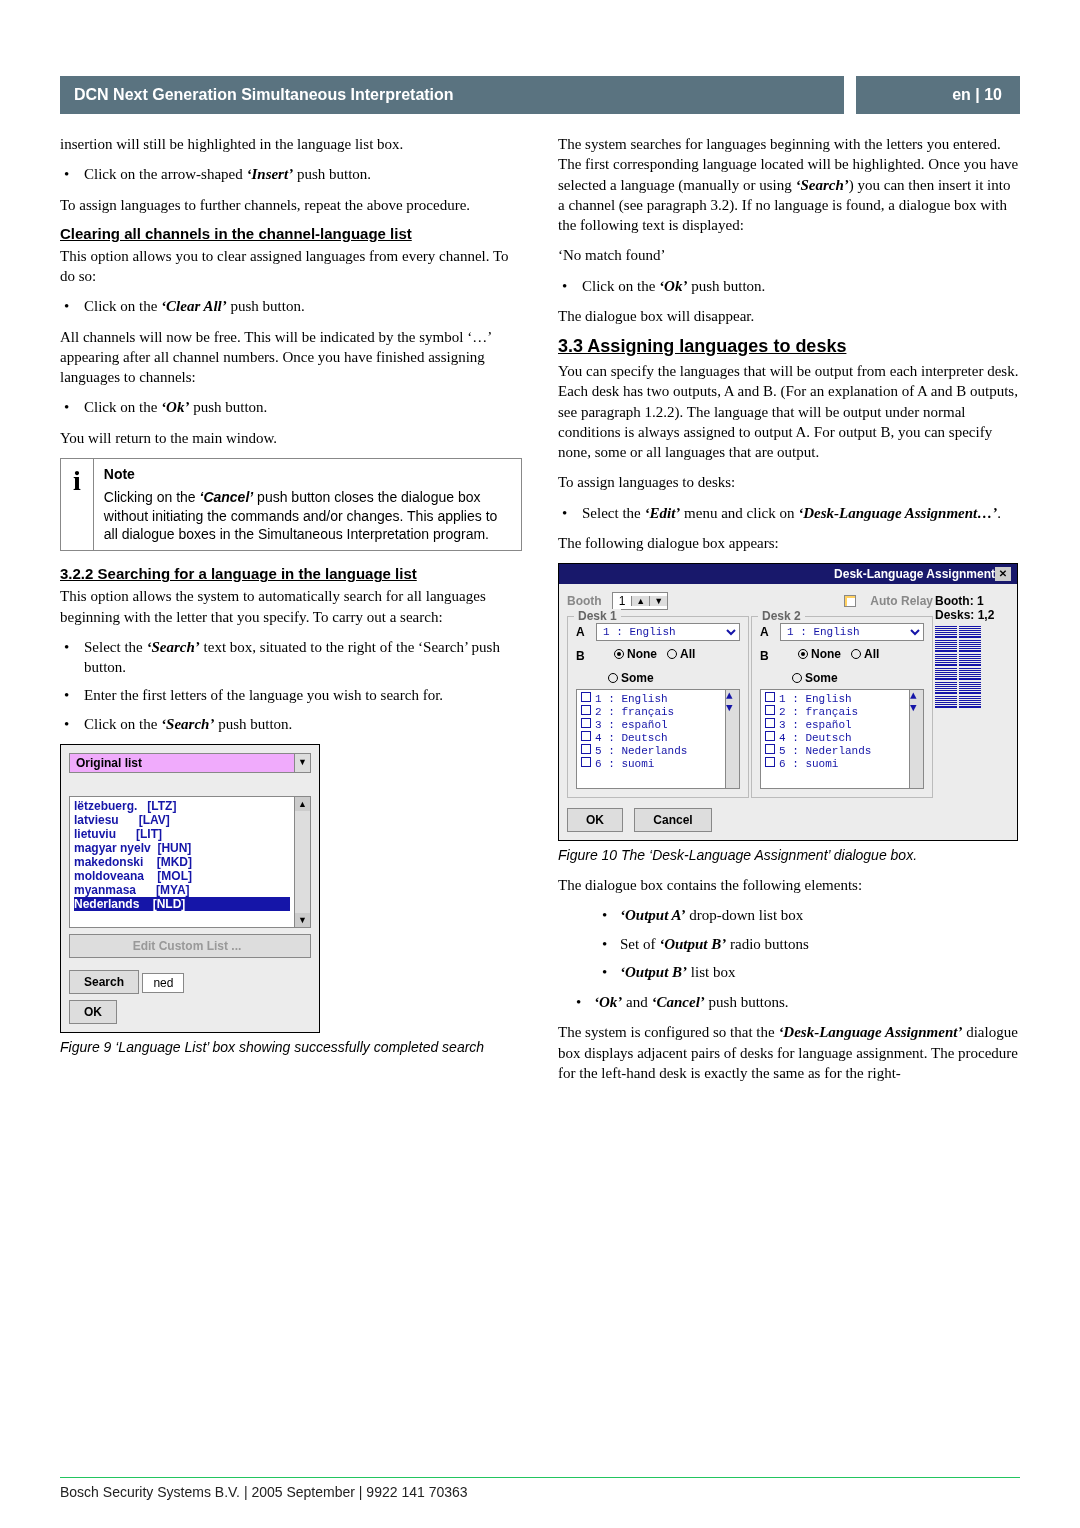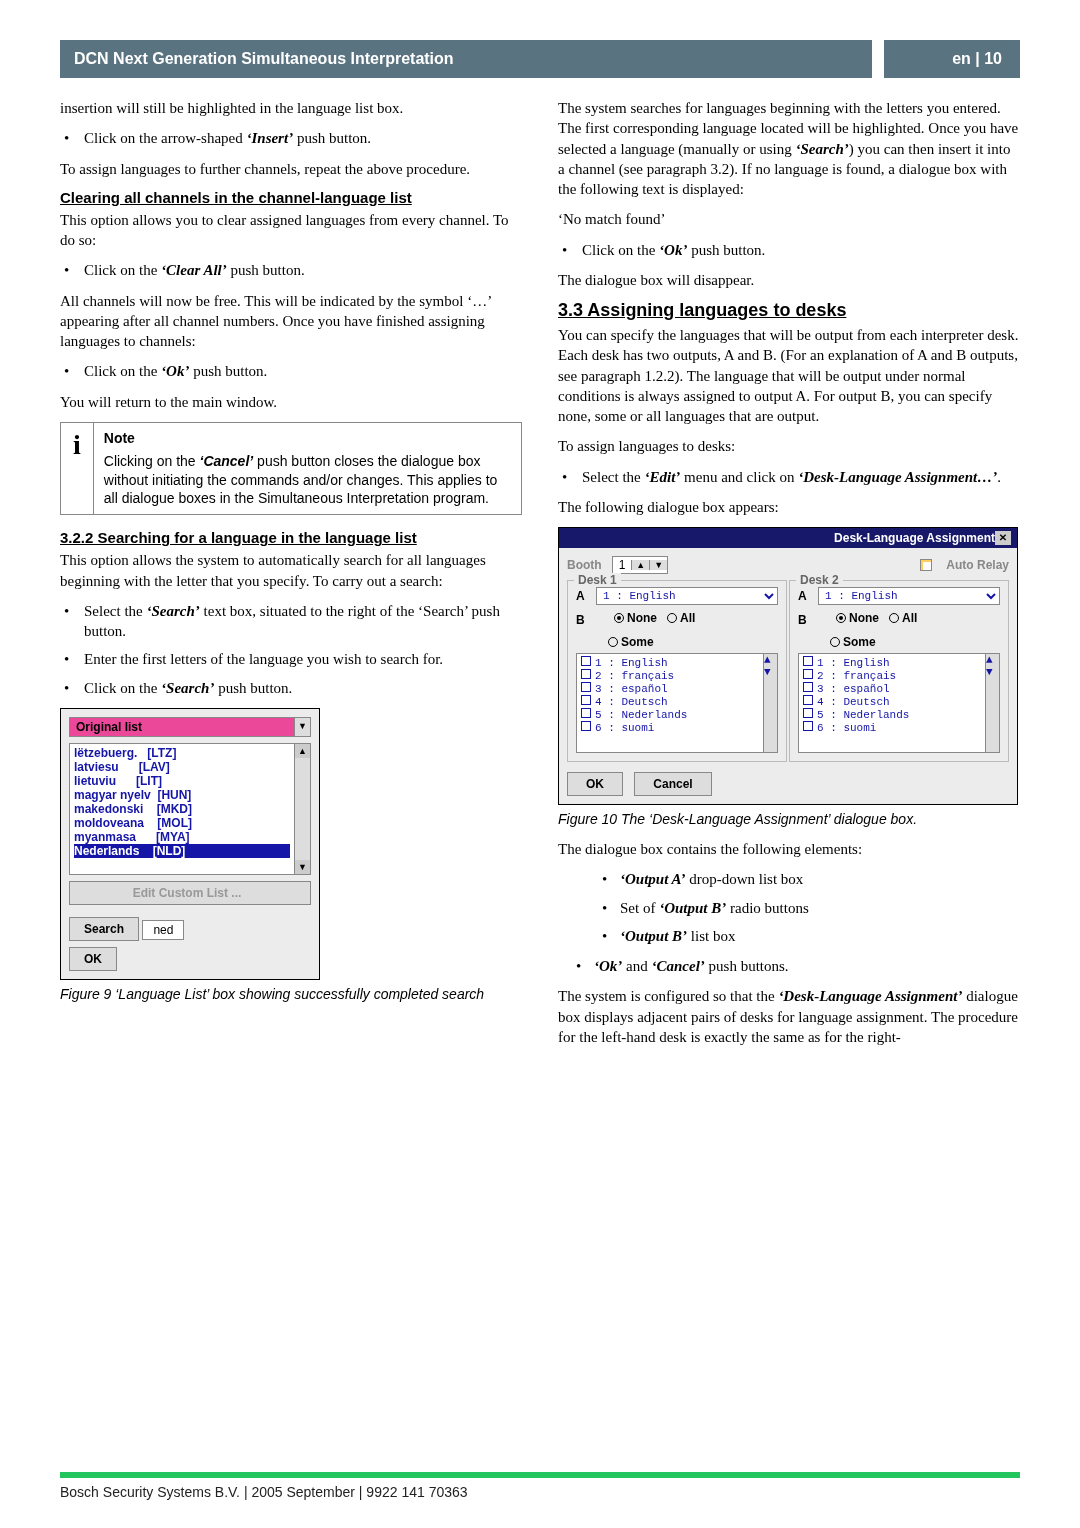--- a/index.html
+++ b/index.html
@@ -1,43 +1,43 @@
 <!DOCTYPE html>
 <html><head>
 <meta charset="utf-8">
 <style>
   * { box-sizing: border-box; margin: 0; padding: 0; }
   html, body { width: 1080px; height: 1528px; font-family: Georgia, 'Times New Roman', serif; font-size: 15px; color: #000; background: #fff; }
   .page { width: 1080px; height: 1528px; position: relative; padding: 40px 60px 30px 60px; }
-  .header-bar { display: flex; align-items: flex-start; margin-bottom: 20px; }
+  .header-bar { display: flex; align-items: flex-start; margin-bottom: 20px; margin-top: 36px; }
   .header-title { background: #5a7380; color: #fff; font-family: Arial, sans-serif; font-weight: bold; font-size: 16px; padding: 10px 14px; flex: 1; }
   .header-spacer { background: #fff; width: 12px; }
-  .header-page { background: #5a7380; color: #fff; font-family: Arial, sans-serif; font-weight: bold; font-size: 16px; padding: 10px 18px; width: 136px; text-align: right; }
+  .header-page { background: #5a7380; color: #fff; font-family: Arial, sans-serif; font-weight: bold; font-size: 16px; padding: 10px 18px; width: 164px; text-align: right; }
   .cols { display: flex; gap: 36px; }
   .col { flex: 1; }
   p { margin-bottom: 10px; line-height: 1.35; }
   ul.bull { list-style: none; margin: 0 0 10px 0; }
   ul.bull > li { position: relative; padding-left: 24px; margin-bottom: 8px; line-height: 1.35; }
   ul.bull > li::before { content: "•"; position: absolute; left: 4px; top: 0; }
   ul.bull.small > li::before { left: 18px; }
   ul.bull.small > li { padding-left: 36px; }
   ul.bull.tiny > li::before { left: 44px; }
   ul.bull.tiny > li { padding-left: 62px; }
   .em { font-style: italic; font-weight: bold; }
   .h-sans { font-family: Arial, sans-serif; font-weight: bold; margin-bottom: 4px; margin-top: 8px; text-decoration: underline; }
   .h-sans.big { font-size: 18px; margin-top: 10px; }
   .note-box { border: 1px solid #888; display: flex; margin: 10px 0 14px 0; }
   .note-icon { font-family: Georgia, serif; font-weight: bold; font-size: 28px; padding: 6px 12px; border-right: 1px solid #888; }
   .note-body { padding: 6px 10px; font-family: Arial, sans-serif; font-size: 14px; line-height: 1.35; }
   .note-lbl { font-weight: bold; display: block; margin-bottom: 4px; }
   .fig-caption { font-family: Arial, sans-serif; font-style: italic; font-size: 14px; margin: 6px 0 12px 0; }
-  .footer { position: absolute; left: 60px; right: 60px; bottom: 28px; border-top: 6px solid #22c55e; padding-top: 6px; font-family: Arial, sans-serif; font-size: 14px; color: #222; }
+  .footer { position: absolute; left: 60px; right: 60px; bottom: 28px; border-top: 1px solid #22c55e; padding-top: 6px; font-family: Arial, sans-serif; font-size: 14px; color: #222; }
   
   .fig9 { border: 1px solid #000; width: 260px; padding: 8px; background: #ececec; font-family: 'MS Sans Serif', Tahoma, sans-serif; font-size: 12px; margin-bottom: 4px; }
-  .fig9 .combo { display: flex; border: 1px solid #888; background: #ec4899; margin-bottom: 6px; }
+  .fig9 .combo { display: flex; border: 1px solid #888; background: #f0abfc; margin-bottom: 23px; }
   .fig9 .combo span { flex: 1; padding: 2px 6px; font-weight: bold; }
   .dd-arrow { width: 16px; background: #ddd; border-left: 1px solid #888; text-align: center; font-size: 9px; line-height: 16px; }
   .fig9 .list { border: 1px solid #888; background: #fff; height: 132px; display: flex; }
   .fig9 .list .rows { flex: 1; padding: 2px 4px; color: #1515a8; font-weight: bold; }
   .fig9 .list .rows div { white-space: pre; }
   .fig9 .hil { background: #1515a8; color: #fff; }
   .fig9 .scrollbar { width: 16px; background: #ddd; border-left: 1px solid #888; position: relative; }
   .fig9 .sb-up, .fig9 .sb-dn { height: 14px; text-align: center; font-size: 9px; line-height: 14px; background: #ccc; }
   .fig9 .sb-dn { position: absolute; bottom: 0; left: 0; right: 0; }
   .fig9 .btn { display: inline-block; border: 1px solid #888; background: #ddd; padding: 4px 14px; font-weight: bold; margin-top: 6px; }
@@ -273,20 +273,38 @@
                         <div class="sb-dn">▼</div>
                       </div>
                   </div>
                 </div>
               </div>
               <div class="btnrow">
                 <span class="btn">OK</span>
                 <span class="btn">Cancel</span>
               </div>
             </div>
+            <div class="side">
+              <div>Booth:   1</div>
+              <div>Desks:  1,2</div>
+              <div class="grid">
+                <div class="gc"></div>
+                  <div class="gc"></div>
+                <div class="gc"></div>
+                  <div class="gc"></div>
+                <div class="gc"></div>
+                  <div class="gc"></div>
+                <div class="gc"></div>
+                  <div class="gc"></div>
+                <div class="gc"></div>
+                  <div class="gc"></div>
+                <div class="gc"></div>
+                  <div class="gc"></div>
+              </div>
+            </div>
           </div>
         </div>
       </div>
       <div class="fig-caption">Figure 10 The ‘Desk-Language Assignment’ dialogue box.</div>
 
       <p>The dialogue box contains the following elements:</p>
       <ul class="bull tiny">
         <li><span class="em">‘Output A’</span><span> drop-down list box</span></li>
         <li><span>Set of </span><span class="em">‘Output B’</span><span> radio buttons</span></li>
         <li><span class="em">‘Output B’</span><span> list box</span></li>

